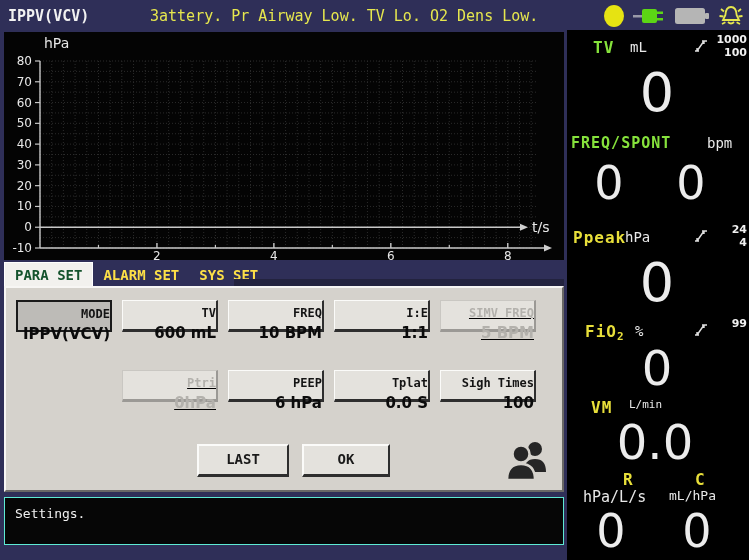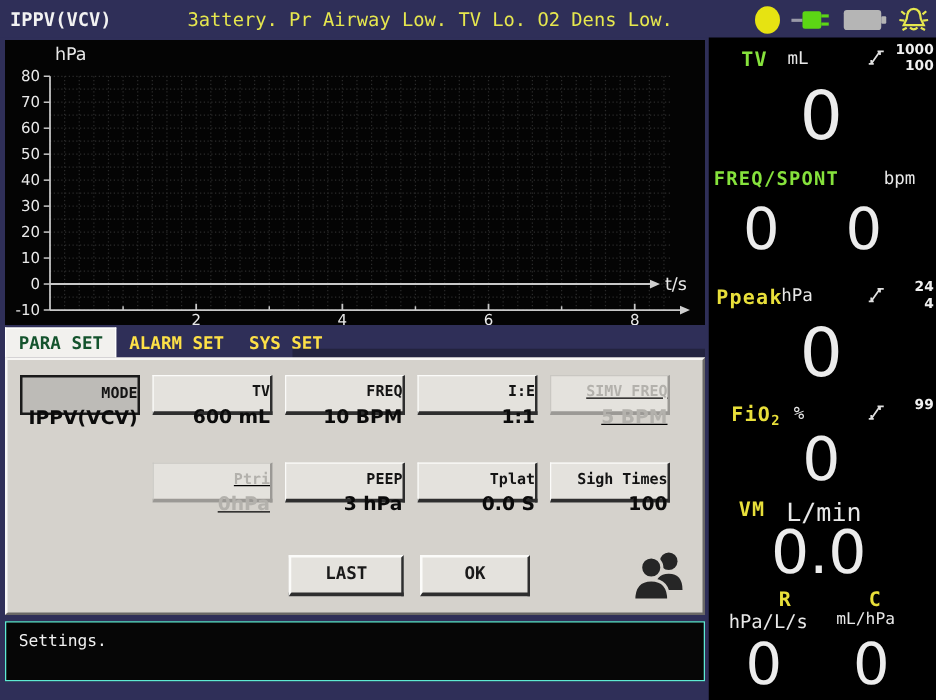--- a/index.html
+++ b/index.html
@@ -36,21 +36,21 @@
         border-top:1px solid #fbfbf9;border-left:1px solid #fbfbf9;
         box-sizing:border-box;text-align:right;cursor:pointer;}
   .pbtn .plabel{display:block;margin-top:5px;font:bold 12px "DejaVu Sans Mono",monospace;color:#141414;white-space:nowrap;}
   .pbtn .pvalue{display:block;margin-top:4px;font:bold 15px "DejaVu Sans",sans-serif;color:#0b0b0b;white-space:nowrap;}
   .pbtn.selected{background:#bdbbb7;border:2px solid #1a1a1a;}
   .pbtn.disabled{border-color:#c9c7c2 #9b9995 #9b9995 #c9c7c2;cursor:default;text-decoration:underline;}
   .pbtn.disabled .plabel,.pbtn.disabled .pvalue{color:#b3b1ac;}
   .navbtn{position:absolute;height:28px;background:#e4e2dd;font:bold 14px "DejaVu Sans Mono",monospace;color:#1a1a1a;
           text-align:center;line-height:26px;cursor:pointer;
           border-top:2px solid #fbfbf9;border-left:2px solid #fbfbf9;
-          border-right:2px solid #2e2e2e;border-bottom:3px solid #2e2e2e;box-sizing:content-box;margin-left:34px;}
+          border-right:2px solid #2e2e2e;border-bottom:3px solid #2e2e2e;box-sizing:content-box;}
   .people{position:absolute;left:498px;top:150px;width:48px;height:46px;}
   
   .status-bar{position:absolute;left:4px;top:497px;width:560px;height:48px;background:#060606;
               border:1px solid #5eead4;box-sizing:border-box;}
   .status-text{position:absolute;left:10px;top:8px;color:#f0f0f0;font:13px "DejaVu Sans Mono",monospace;}
 </style>
 </head>
 <body>
 
 <div class="screen">
@@ -215,21 +215,21 @@
     <div class="pbtn disabled" style="left:434px;top:12px;">
       <span class="plabel">SIMV FREQ</span>
       <span class="pvalue">5 BPM</span>
     </div>
     <div class="pbtn disabled" style="left:116px;top:82px;">
       <span class="plabel">Ptri</span>
       <span class="pvalue">0hPa</span>
     </div>
     <div class="pbtn" style="left:222px;top:82px;">
       <span class="plabel">PEEP</span>
-      <span class="pvalue">3 hPa</span>
+      <span class="pvalue">6 hPa</span>
     </div>
     <div class="pbtn" style="left:328px;top:82px;">
       <span class="plabel">Tplat</span>
       <span class="pvalue">0.0 S</span>
     </div>
     <div class="pbtn" style="left:434px;top:82px;">
       <span class="plabel">Sigh Times</span>
       <span class="pvalue">100</span>
     </div>
 
@@ -278,21 +278,21 @@
     <span class="mon-label yellow" style="left:18px;top:292px;"><span>FiO</span><span class="sub2">2</span></span>
     <span class="unit" style="left:68px;top:293px;">%</span>
     <svg class="limit-icon" style="left:127px;top:292px;" viewBox="0 0 16 16">
       <path d="M1 13 h4 M3 13 L10 3 M8 3 h5 M3 13 v-3 M10 3 v3" stroke="#e0e0e0" stroke-width="1.4" fill="none"></path>
     </svg>
     <span class="limits" style="left:146px;top:288px;">99</span>
     <span class="limits" style="left:164px;top:301px;">18</span>
     <span class="bigval" style="left:90px;top:314px;font-size:48px;">0</span>
 
     <span class="mon-label yellow" style="left:24px;top:368px;">VM</span>
-    <span class="unit" style="left:62px;top:368px;font-size:20px;">L/min</span>
+    <span class="unit" style="left:62px;top:368px;font-size:11px;">L/min</span>
     <span class="bigval" style="left:88px;top:388px;font-size:48px;">0.0</span>
 
     <span class="mon-label yellow" style="left:56px;top:440px;">R</span>
     <span class="mon-label yellow" style="left:128px;top:440px;">C</span>
     <span class="unit" style="left:16px;top:458px;font-size:15px;">hPa/L/s</span>
     <span class="unit" style="left:102px;top:458px;font-size:13px;">mL/hPa</span>
     <span class="bigval midval" style="left:44px;top:478px;">0</span>
     <span class="bigval midval" style="left:130px;top:478px;">0</span>
   </div>
 

